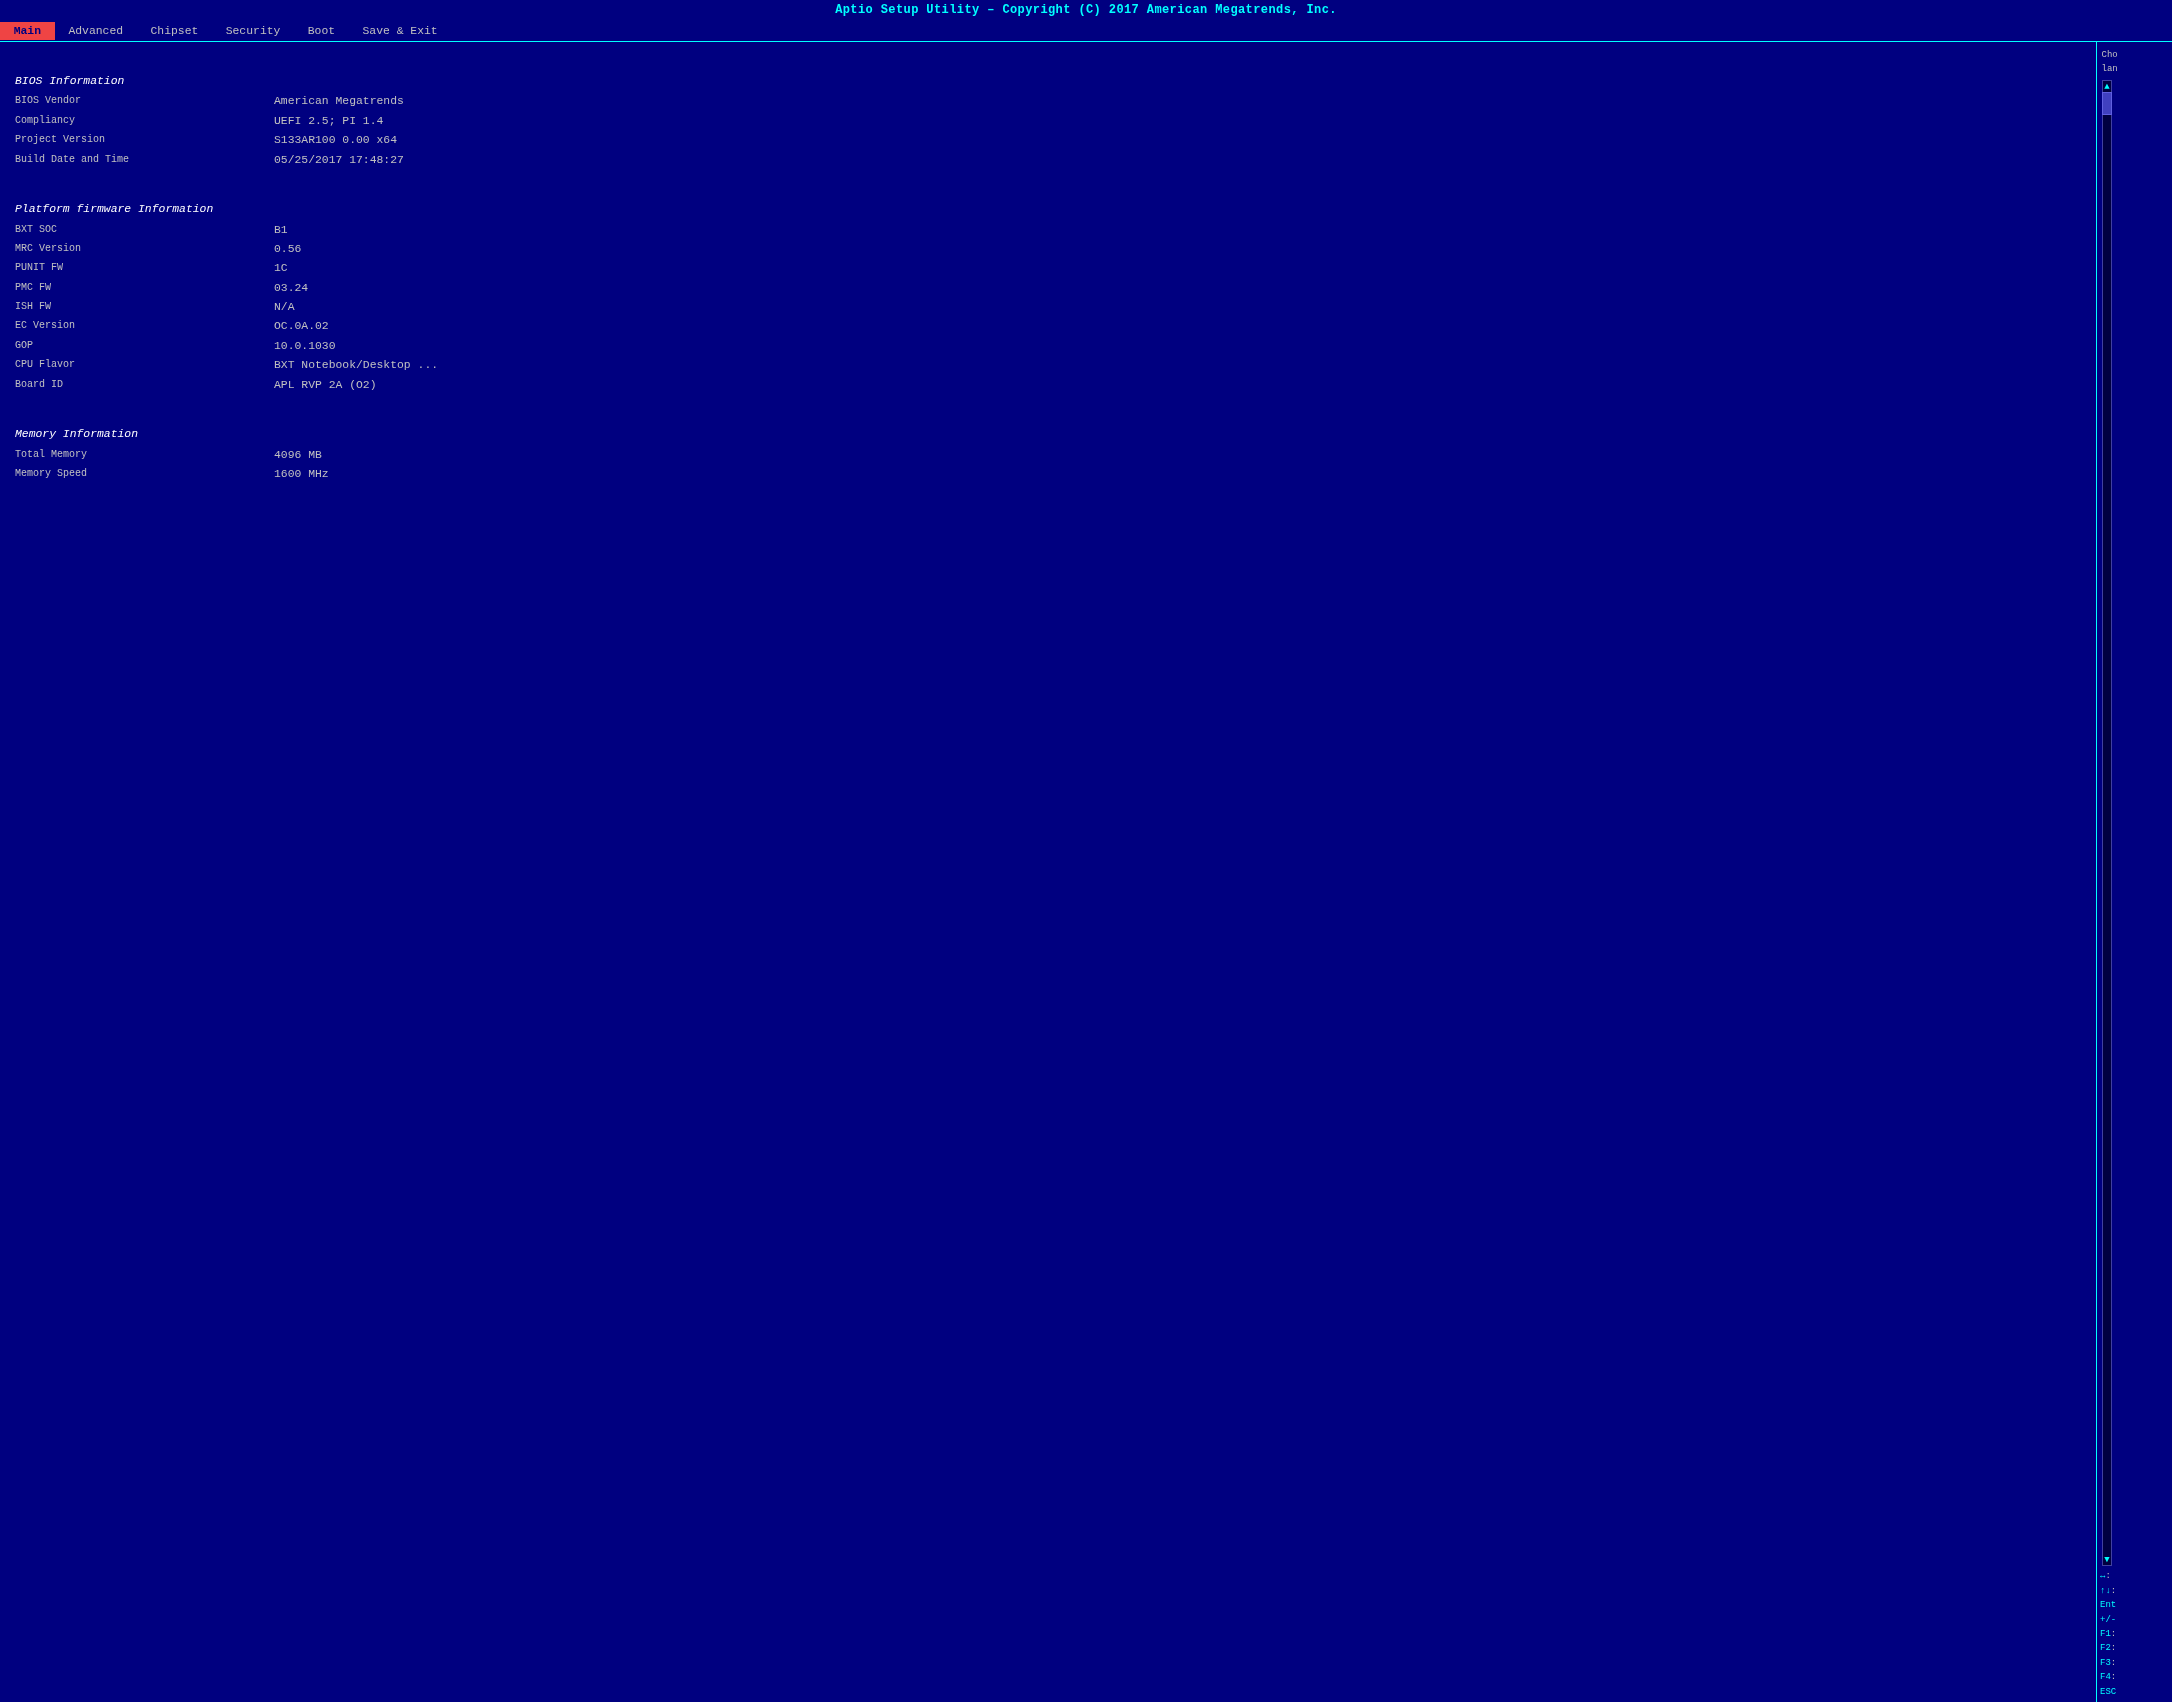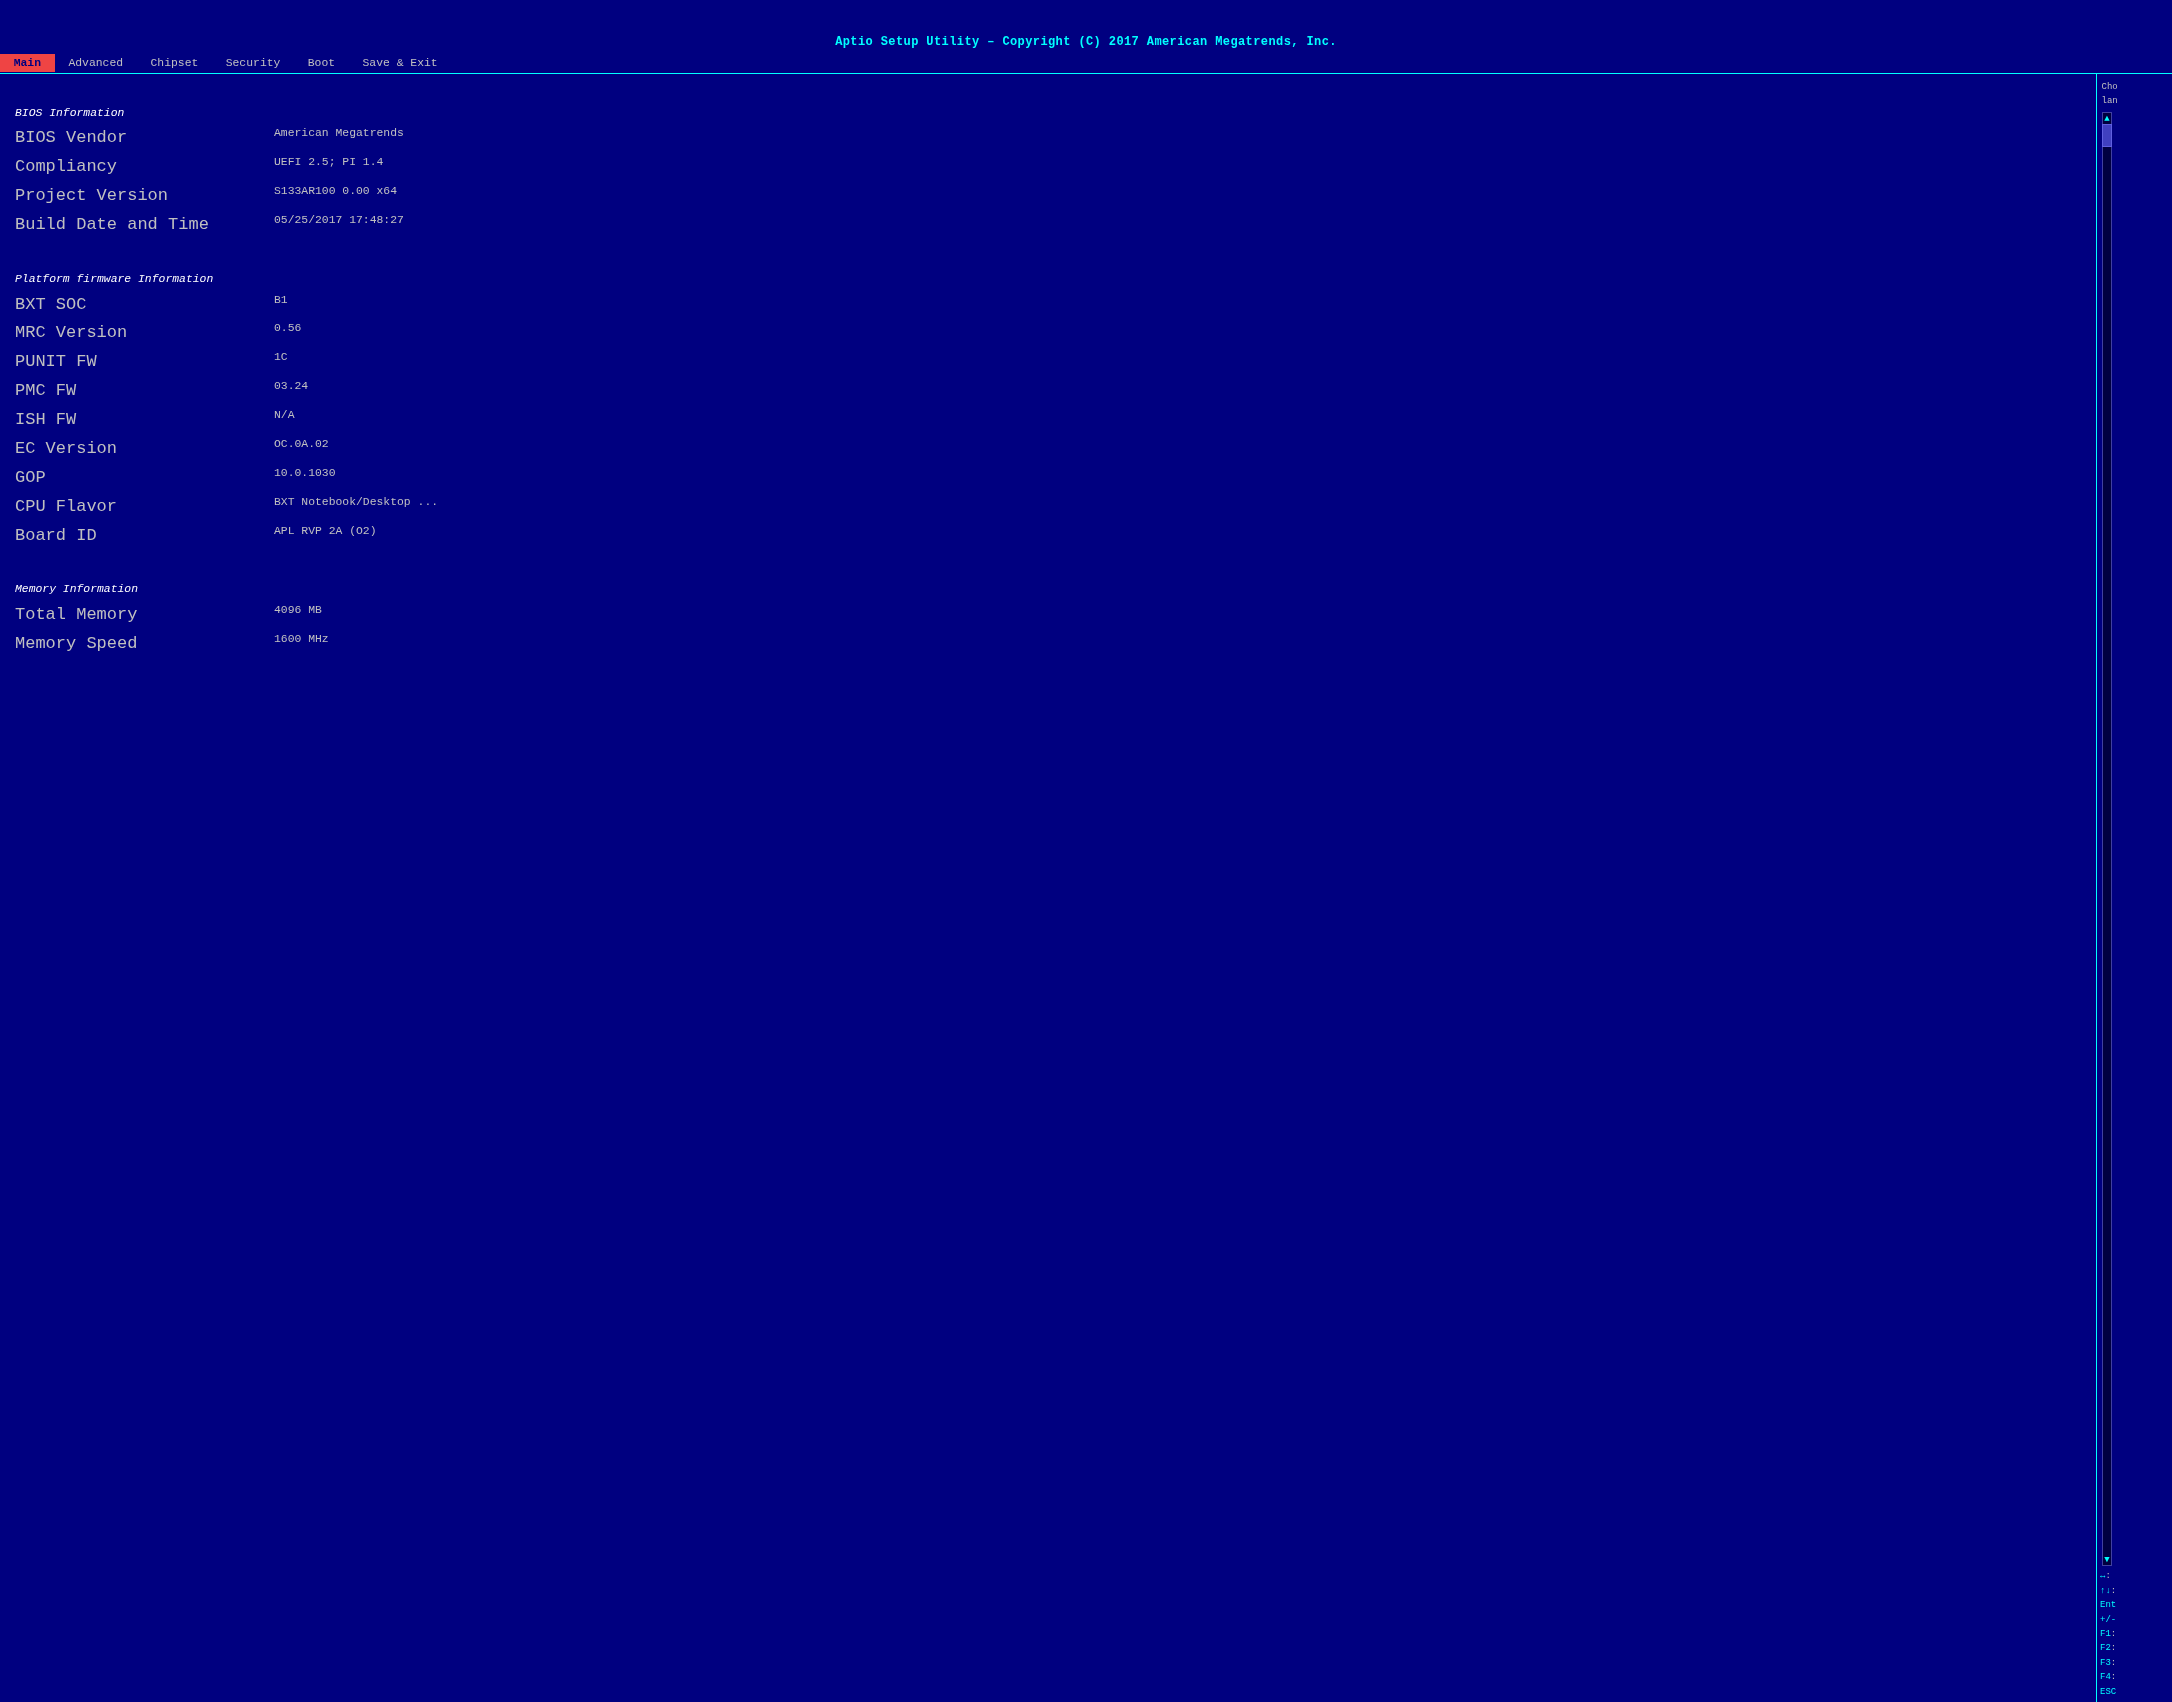--- a/index.html
+++ b/index.html
@@ -19,21 +19,20 @@
     }
 
     #title-bar {
       background-color: #000080;
       color: #00ffff;
       text-align: center;
       padding: 3px 6px;
       font-size: 12px;
       font-weight: bold;
       letter-spacing: 0.4px;
-      margin-top: 32px;
     }
 
     #menu-bar {
       display: flex;
       background-color: #000080;
       padding: 1.5px 0;
       border-bottom: 0.8px solid #00ffff;
     }
 
     .menu-item {
@@ -76,21 +75,21 @@
 
     .info-row {
       display: flex;
       width: 100%;
     }
 
     .info-label {
       color: #c0c0c0;
       width: 259px;
       min-width: 259px;
-      font-size: 17px;
+      font-size: 10px;
       font-family: Liberation Mono, monospace;
     }
 
     .info-value {
       color: #c0c0c0;
       font-size: 11.4px;
     }
 
     #right-panel {
       width: 76px;

